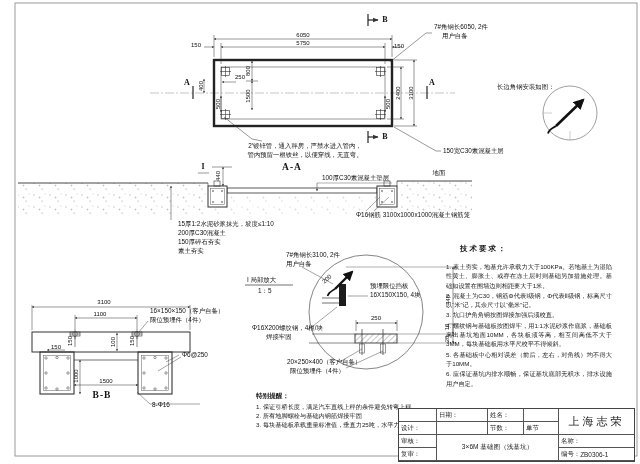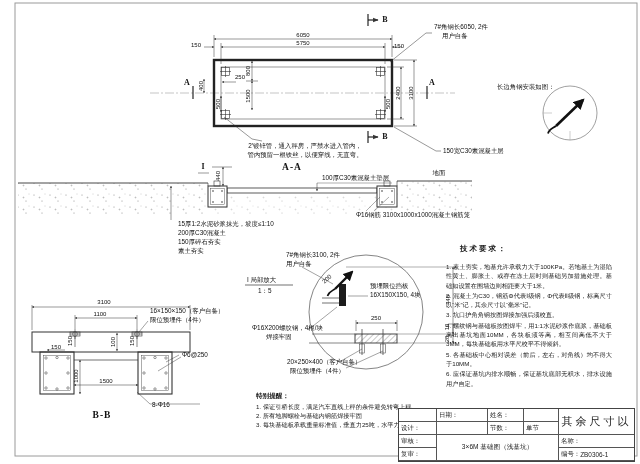--- a/index.html
+++ b/index.html
@@ -326,21 +326,21 @@
   <span class="lbl cn" style="left:370px;top:292px">16X150X150, 4块</span>
   <span class="lbl dim c" style="left:376px;top:318px">250</span>
   <span class="lbl dim v" style="left:448px;top:300px">440</span>
   <span class="lbl dim v" style="left:447px;top:327px">10</span>
   <span class="lbl dim v" style="left:447px;top:339px">20</span>
   <span class="lbl cn" style="left:252px;top:325px">Φ16X200螺纹钢，4根/块</span>
   <span class="lbl cn" style="left:266px;top:334px">焊接牢固</span>
   <span class="lbl cn" style="left:287px;top:359px">20×250×400（客户自备）</span>
   <span class="lbl cn" style="left:290px;top:368px">限位预埋件（4件）</span>
 
-  <span class="lbl sec-title c" style="left:102px;top:416px">B-B</span>
+  <span class="lbl sec-title c" style="left:102px;top:396px">B-B</span>
   <span class="lbl dim c" style="left:104px;top:302px">3100</span>
   <span class="lbl dim c" style="left:100px;top:314px">1100</span>
   <span class="lbl dim v" style="left:70px;top:341px">150</span>
   <span class="lbl dim v" style="left:132px;top:341px">150</span>
   <span class="lbl dim c" style="left:56px;top:347px">150</span>
   <span class="lbl dim v" style="left:113px;top:342px">100</span>
   <span class="lbl dim v" style="left:76px;top:376px">1000</span>
   <span class="lbl dim c" style="left:106px;top:381px">1500</span>
   <span class="lbl cn" style="left:150px;top:308px">16×150×150（客户自备）</span>
   <span class="lbl cn" style="left:150px;top:317px">限位预埋件（4件）</span>
@@ -362,21 +362,21 @@
     <div class="it">1. 保证引桥长度，满足汽车直线上秤的条件避免转弯上秤</div>
     <div class="it">2. 所有地脚螺栓与基础内钢筋焊接牢固</div>
     <div class="it">3. 每块基础板承载重量标准值，垂直力25吨，水平力7吨</div>
   </div>
 
   <div class="tb">
     <div style="grid-area:1/1"></div>
     <div style="grid-area:1/2">日期：</div>
     <div style="grid-area:1/3">姓名：</div>
     <div style="grid-area:1/4"></div>
-    <div class="company nob">其余尺寸以</div>
+    <div class="company nob">上海志荣</div>
     <div style="grid-area:2/1">设计：</div>
     <div style="grid-area:2/2"></div>
     <div style="grid-area:2/3">节数：</div>
     <div style="grid-area:2/4">单节</div>
     <div style="grid-area:3/1">审核：</div>
     <div class="dtitle">3×6M 基础图（浅基坑）</div>
     <div class="nob" style="grid-area:3/5">名称：</div>
     <div style="grid-area:4/1">复审：</div>
     <div class="nob" style="grid-area:4/5">
       <span>编号：</span>

